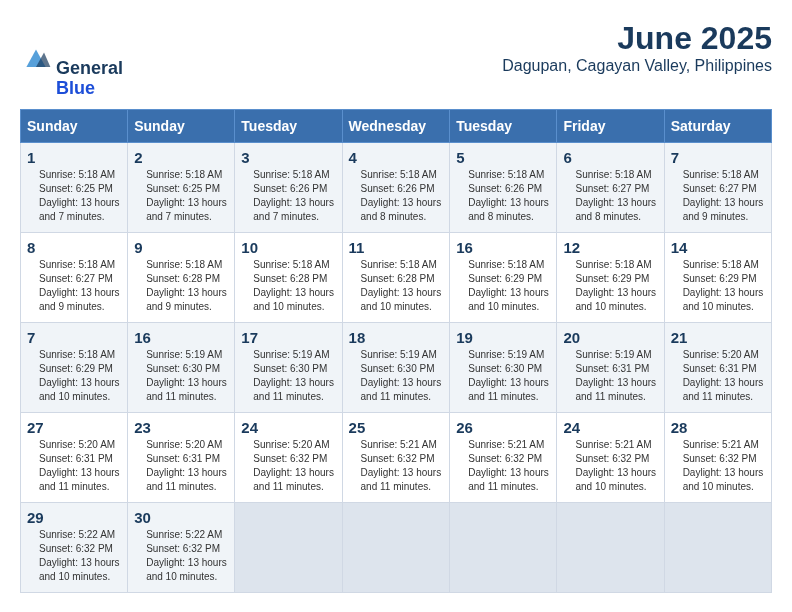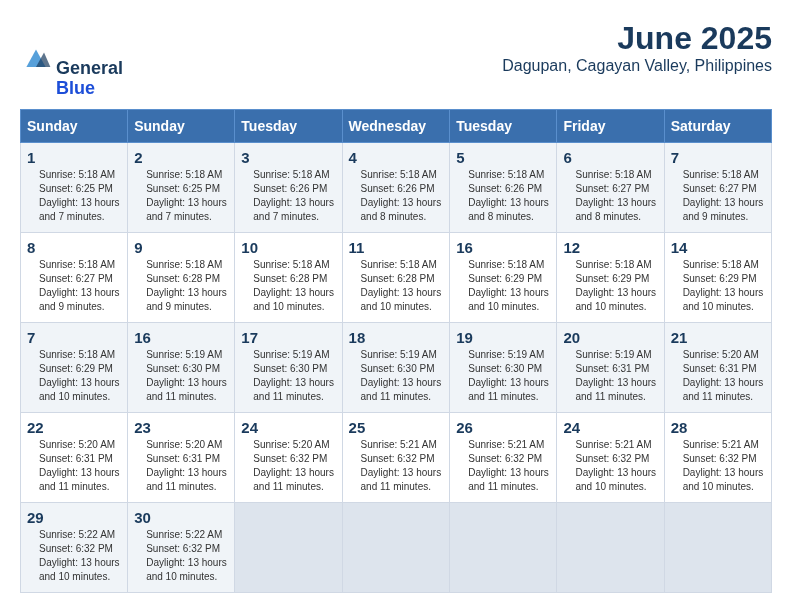--- a/index.html
+++ b/index.html
@@ -215,21 +215,21 @@
           <span class="day-number">20</span>
           <div class="day-info">Sunrise: 5:19 AM<br>Sunset: 6:31 PM<br>Daylight: 13 hours and 11 minutes.</div>
         </td>
         <td>
           <span class="day-number">21</span>
           <div class="day-info">Sunrise: 5:20 AM<br>Sunset: 6:31 PM<br>Daylight: 13 hours and 11 minutes.</div>
         </td>
       </tr>
       <tr>
         <td>
-          <span class="day-number">22</span>
+          <span class="day-number">27</span>
           <div class="day-info">Sunrise: 5:20 AM<br>Sunset: 6:31 PM<br>Daylight: 13 hours and 11 minutes.</div>
         </td>
         <td>
           <span class="day-number">23</span>
           <div class="day-info">Sunrise: 5:20 AM<br>Sunset: 6:31 PM<br>Daylight: 13 hours and 11 minutes.</div>
         </td>
         <td>
           <span class="day-number">24</span>
           <div class="day-info">Sunrise: 5:20 AM<br>Sunset: 6:32 PM<br>Daylight: 13 hours and 11 minutes.</div>
         </td>

